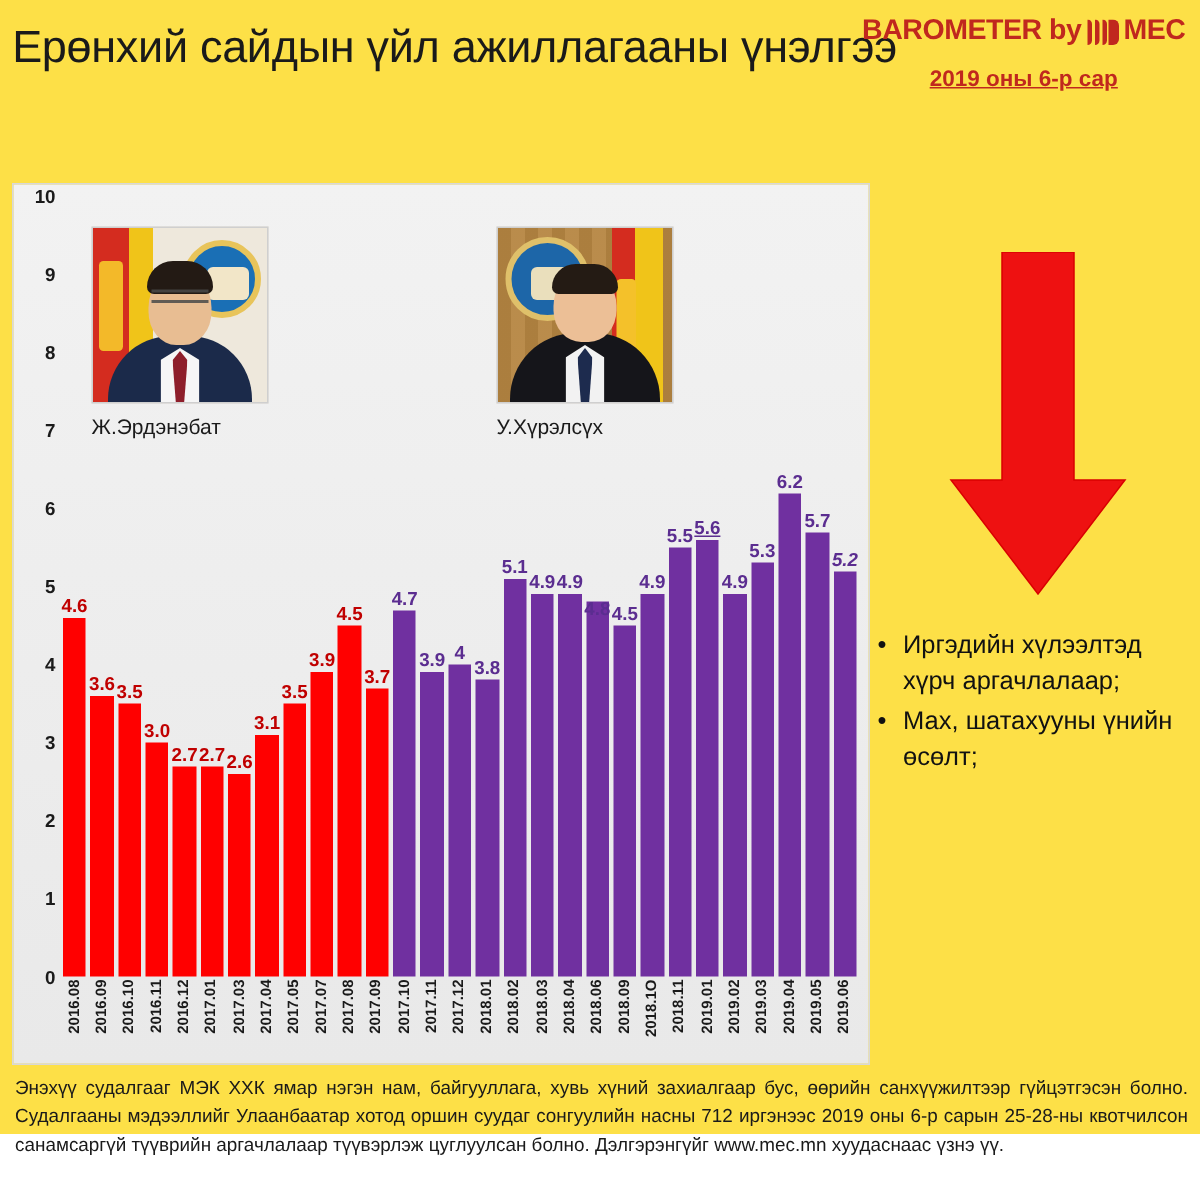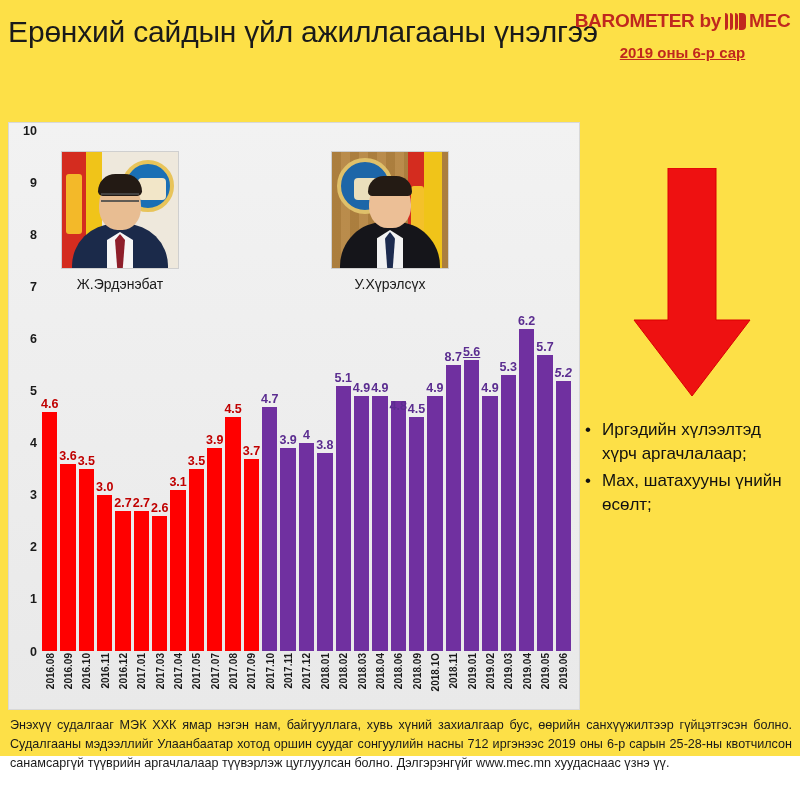--- a/index.html
+++ b/index.html
@@ -147,21 +147,20 @@
     left: 0; width: 28px; bottom: 50px;
     text-align: right;
     font-size: 12.5px;
     font-weight: bold;
     color: #1a1a1a;
   }
 
   
   .portrait-wrap {
     position: absolute;
-    text-align: center;
   }
   .photo {
     width: 118px; height: 118px;
     border: 1px solid #cfcfcf;
     position: relative;
     overflow: hidden;
     background: #e7e2d8;
   }
   .pname {
     margin-top: 7px;
@@ -423,21 +422,21 @@
           </div>
           <div class="barcol purple">
             <div class="barval" style="bottom: 235px;">4.5</div>
             <div class="bar" style="height: 234px;"></div>
           </div>
           <div class="barcol purple">
             <div class="barval" style="bottom: 255.8px;">4.9</div>
             <div class="bar" style="height: 254.8px;"></div>
           </div>
           <div class="barcol purple">
-            <div class="barval" style="bottom: 287px;">8.7</div>
+            <div class="barval" style="bottom: 287px;">5.5</div>
             <div class="bar" style="height: 286px;"></div>
           </div>
           <div class="barcol purple">
             <div class="barval" style="bottom: 292.2px; text-decoration: underline;">5.6</div>
             <div class="bar" style="height: 291.2px;"></div>
           </div>
           <div class="barcol purple">
             <div class="barval" style="bottom: 255.8px;">4.9</div>
             <div class="bar" style="height: 254.8px;"></div>
           </div>

